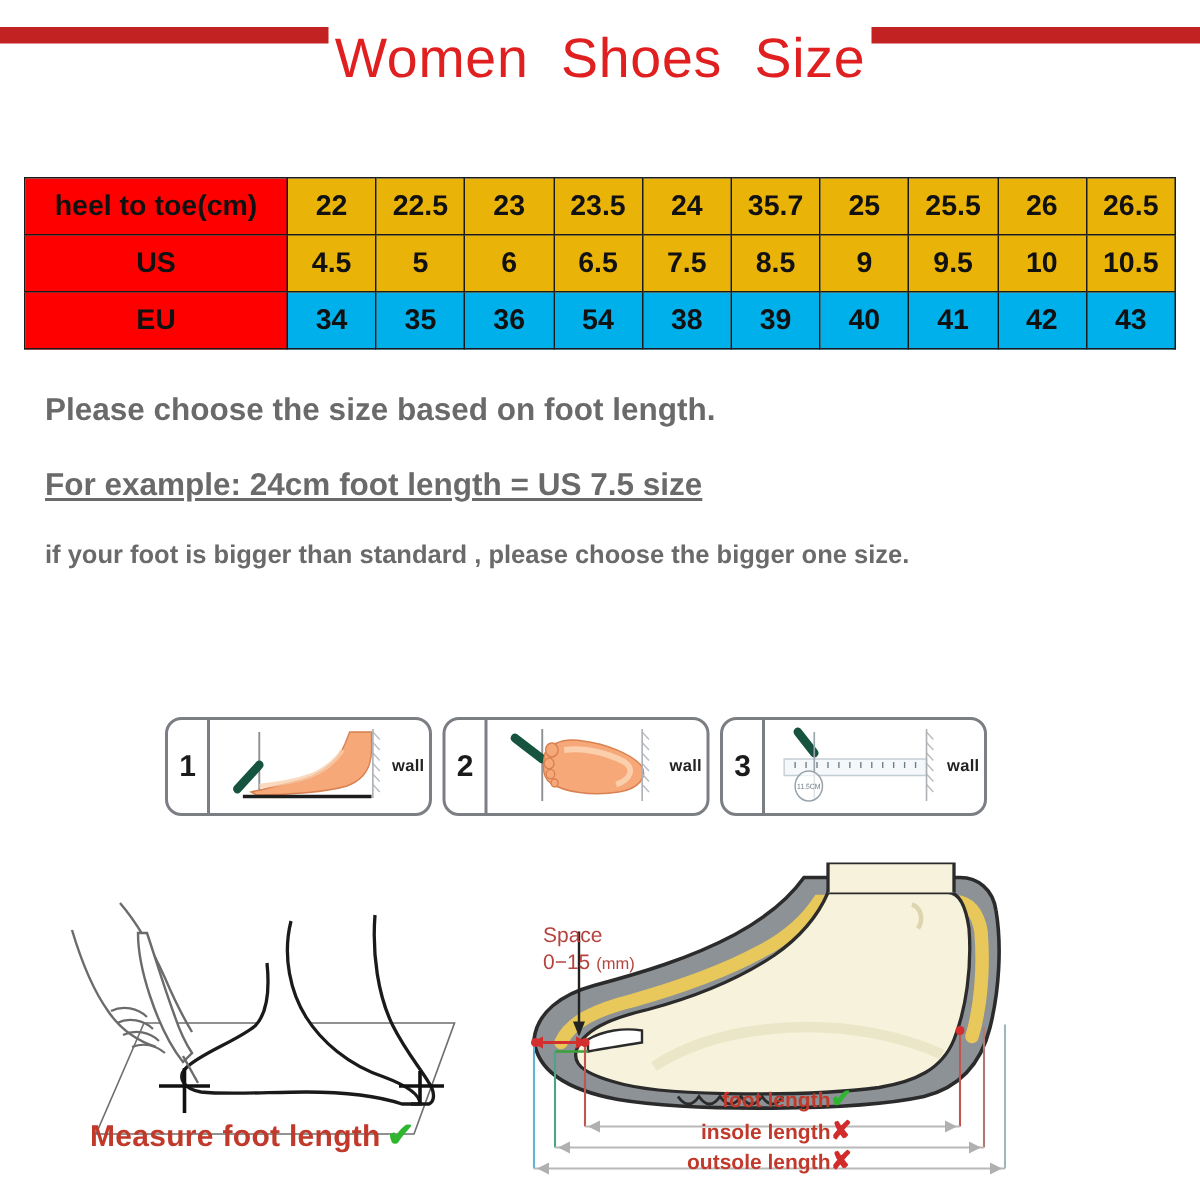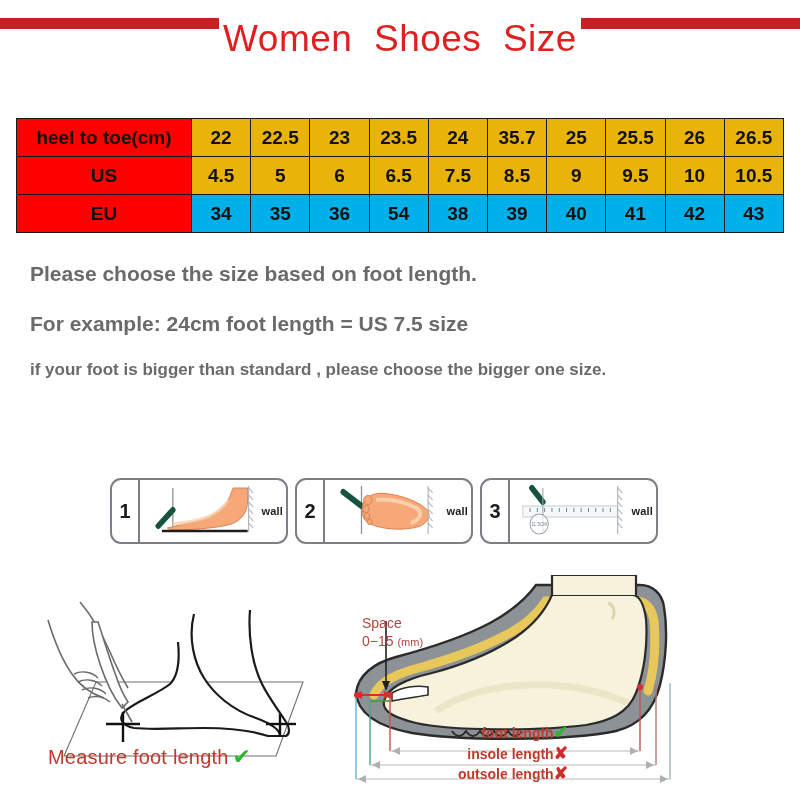--- a/index.html
+++ b/index.html
@@ -61,21 +61,21 @@
     padding-right: 10px;
     font-size: 19px;
     width: 174px;
   }
   td.cell-cream { background: #eab308; }
   td.cell-blue  { background: #00b0ea; }
 
   
   #notes { position: absolute; left: 30px; top: 262px; width: 760px; }
   .note-1 { font-size: 21px; font-weight: bold; color: #6a6a6a; margin-bottom: 26px; }
-  .note-2 { font-size: 21px; font-weight: bold; color: #6a6a6a; margin-bottom: 24px; }
+  .note-2 { font-size: 21px; font-weight: bold; color: #6a6a6a; margin-bottom: 24px; text-decoration: underline; }
   .note-3 { font-size: 17px; font-weight: bold; color: #6a6a6a; }
 
   
   #steps {
     position: absolute; left: 110px; top: 478px;
     width: 548px; height: 66px;
     display: flex; gap: 7px;
   }
   .step {
     flex: 1 1 0;
@@ -99,22 +99,22 @@
     position: absolute; right: 3px; top: 50%; transform: translateY(-50%);
     font-size: 11px; font-weight: bold; color: #222; letter-spacing: .2px;
   }
 
   
   #figure-measure { position: absolute; left: 18px; top: 578px; width: 320px; height: 200px; }
   #figure-shoe    { position: absolute; left: 340px; top: 575px; width: 345px; height: 212px; }
   #figure-measure svg, #figure-shoe svg { width: 100%; height: 100%; display: block; }
 
   .caption-measure {
-    position: absolute; left: 30px; bottom: 8px;
-    font-size: 20px; font-weight: normal; color: #c0392b;
+    position: absolute; left: 42px; bottom: 8px;
+    font-size: 20px; font-weight: bold; color: #c0392b;
     letter-spacing: .2px;
   }
   .caption-check { color: #2fb62f; font-size: 22px; margin-left: 4px; }
 
   .space-label {
     position: absolute; left: 22px; top: 40px;
     font-size: 14px; color: #b5443f; line-height: 1.25;
     font-family: "Liberation Sans", sans-serif;
   }
   .space-label .unit { font-size: 11px; }

